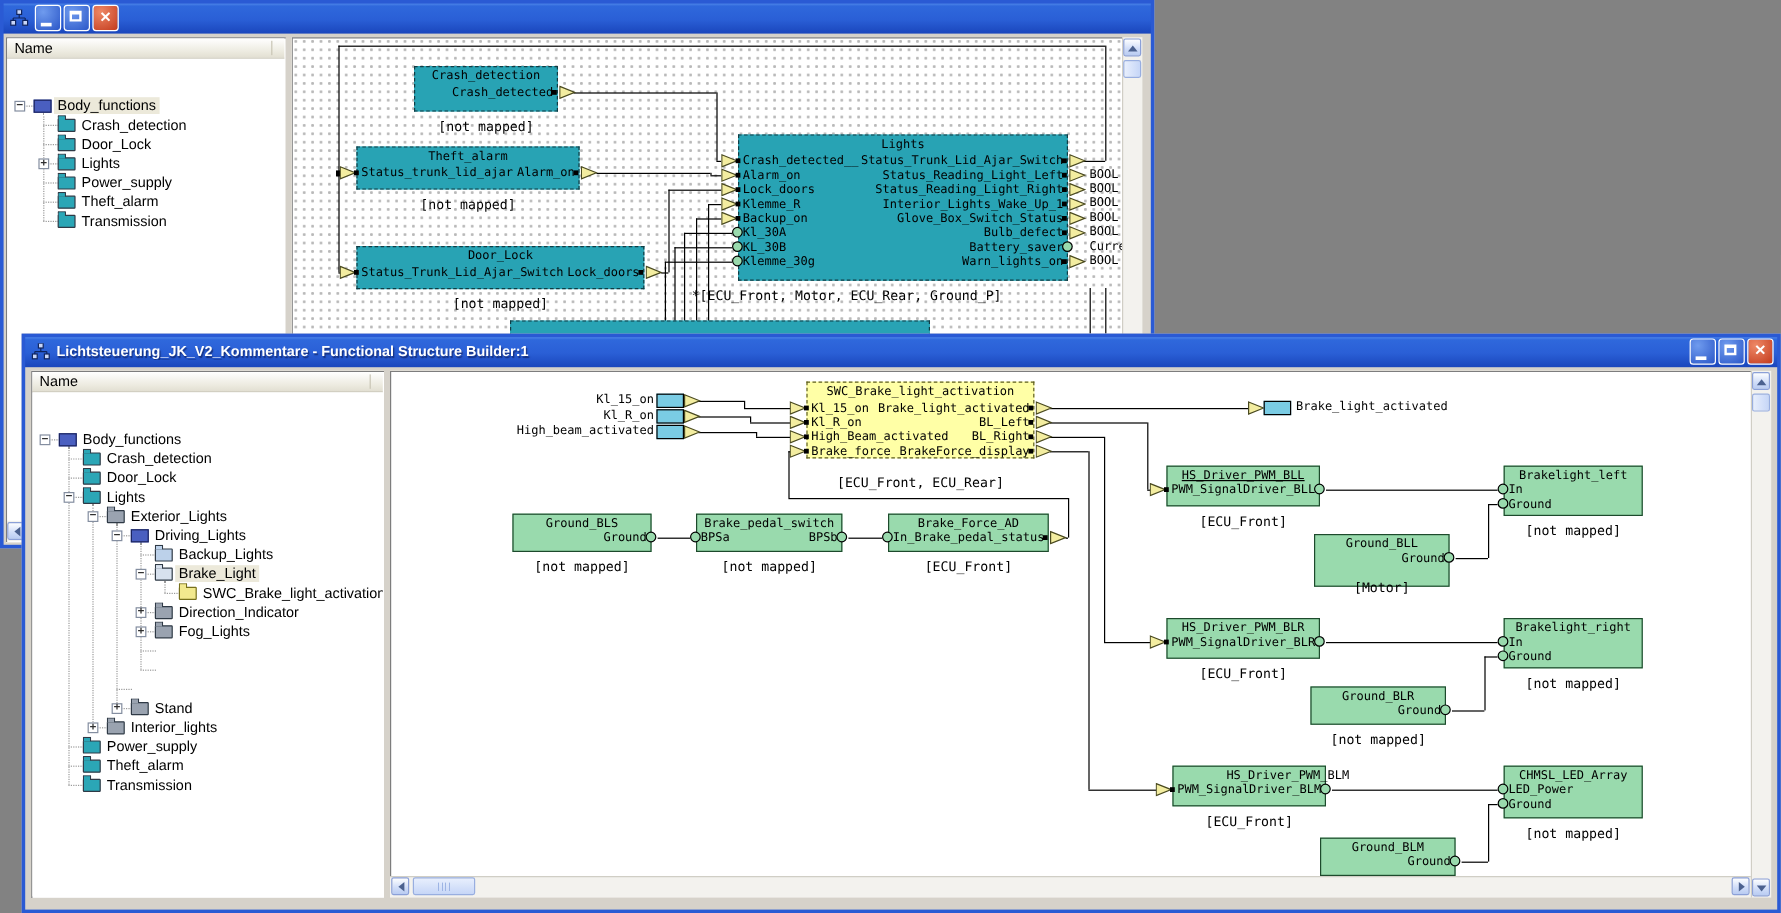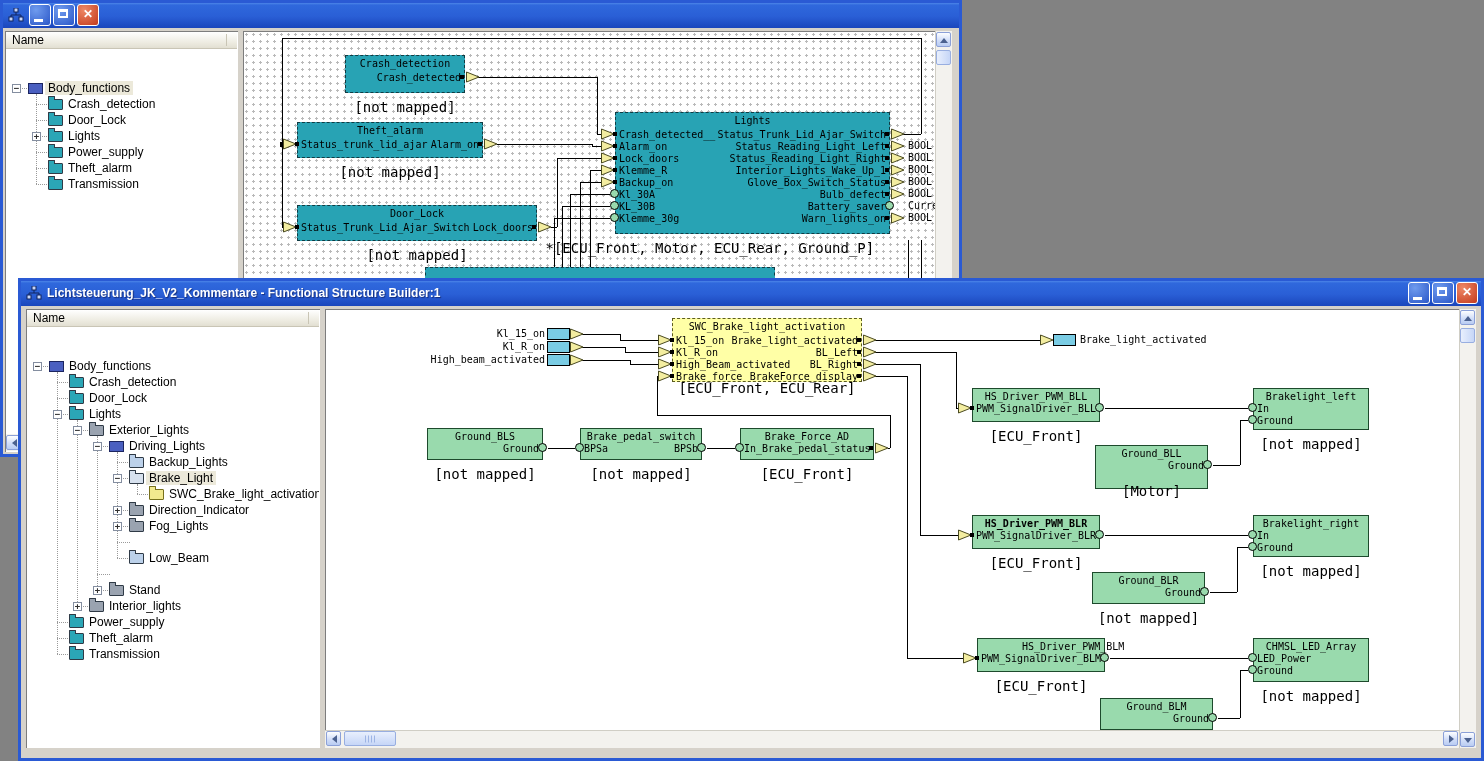--- a/index.html
+++ b/index.html
@@ -49,21 +49,21 @@
   .diagram{position:absolute;background:#fff;overflow:hidden;box-shadow:inset 1px 1px 0 #7d7d7d;z-index:5;
     font-family:"DejaVu Sans Mono",monospace;}
   .diagram.dots{background-image:radial-gradient(#b9b9b9 1px,transparent 1.35px);background-size:7px 7px;}
   .block{position:absolute;box-sizing:border-box;font-size:10px;color:#000;z-index:6;}
   .block.teal{background:#28a3b4;border:1px dashed #103c44;}
   .block.yellow{background:#ffffa6;border:1px dashed #5c5c20;}
   .block.green{background:#99daad;border:1px solid #1d4a2c;}
   .bt{position:absolute;left:0;right:0;text-align:center;white-space:nowrap;}
   .pl{position:absolute;left:3px;white-space:nowrap;}
   .pr{position:absolute;right:3px;white-space:nowrap;}
-  .cap{position:absolute;width:320px;text-align:center;font-size:14px;color:#000;white-space:nowrap;z-index:6;}
+  .cap{position:absolute;width:320px;text-align:center;font-size:11px;color:#000;white-space:nowrap;z-index:6;}
   .ptype{position:absolute;font-size:10px;color:#000;white-space:nowrap;z-index:6;}
   .wseg{position:absolute;background:#000;z-index:5;}
   .wdot{position:absolute;width:5px;height:5px;background:#000;z-index:7;}
   .psq{position:absolute;width:4px;height:4px;background:#000;z-index:8;}
   .ptri{position:absolute;width:14px;height:12px;z-index:7;}
   .pcirc{position:absolute;width:9px;height:9px;border-radius:50%;background:#99daad;border:1px solid #000;box-sizing:border-box;z-index:7;}
   .flagsq{position:absolute;width:23px;height:12px;background:#7accе4;background:#7acce4;border:1px solid #000;box-sizing:border-box;z-index:7;}
   .flaglab{position:absolute;font-size:10px;white-space:nowrap;z-index:7;}
   .vscroll,.hscroll{position:absolute;background:#f3f2ee;z-index:12;}
   .vscroll{box-shadow:inset 1px 0 0 #d0cec5;}
@@ -406,24 +406,20 @@
           <div class="tlabel" style="left: 119px; top: 1px;">Direction_Indicator</div>
         </div>
         <div class="stub" style="left: 90px; top: 199px; width: 13px;"></div>
         <div class="trow" style="top: 191px;">
           <div class="texp" style="left: 86px; top: 4px;">+</div>
           <div class="ticn fold f-gray" style="left: 102px; top: 3px;"></div>
           <div class="tlabel" style="left: 119px; top: 1px;">Fog_Lights</div>
         </div>
         <div class="stub" style="left: 90px; top: 215px; width: 13px;"></div>
         <div class="stub" style="left: 90px; top: 231px; width: 13px;"></div>
-        <div class="trow" style="top: 223px;">
-          <div class="ticn fold f-blue" style="left: 102px; top: 3px;"></div>
-          <div class="tlabel" style="left: 119px; top: 1px;">Low_Beam</div>
-        </div>
         <div class="stub" style="left: 70px; top: 247px; width: 13px;"></div>
         <div class="stub" style="left: 70px; top: 263px; width: 13px;"></div>
         <div class="trow" style="top: 255px;">
           <div class="texp" style="left: 66px; top: 4px;">+</div>
           <div class="ticn fold f-gray" style="left: 82px; top: 3px;"></div>
           <div class="tlabel" style="left: 99px; top: 1px;">Stand</div>
         </div>
         <div class="stub" style="left: 50px; top: 279px; width: 13px;"></div>
         <div class="trow" style="top: 271px;">
           <div class="texp" style="left: 46px; top: 4px;">+</div>
@@ -528,21 +524,21 @@
       </svg>
       <div class="psq" style="left: 532px; top: 41px;"></div>
       <svg class="ptri" viewBox="0 0 14 12" style="left: 538px; top: 49px;">
         <polygon points="0.5,1 13,6 0.5,11" fill="#f3eda0" stroke="#4a4a20"></polygon>
       </svg>
       <div class="psq" style="left: 532px; top: 53px;"></div>
       <svg class="ptri" viewBox="0 0 14 12" style="left: 538px; top: 61px;">
         <polygon points="0.5,1 13,6 0.5,11" fill="#f3eda0" stroke="#4a4a20"></polygon>
       </svg>
       <div class="psq" style="left: 532px; top: 65px;"></div>
-      <div class="cap" style="left: 282px; top: 71px;">[ECU_Front, ECU_Rear]</div>
+      <div class="cap" style="left: 282px; top: 87px;">[ECU_Front, ECU_Rear]</div>
       <div class="block green" style="left: 102px; top: 119px; width: 116px; height: 32px;">
         <div class="bt" style="top: 2px;">Ground_BLS</div>
         <div class="pr" style="top: 14px;">Ground</div>
       </div>
       <div class="pcirc" style="left: 213px; top: 134px;"></div>
       <div class="cap" style="left: 0px; top: 157px;">[not mapped]</div>
       <div class="block green" style="left: 255px; top: 119px; width: 122px; height: 32px;">
         <div class="bt" style="top: 2px;">Brake_pedal_switch</div>
         <div class="pl" style="top: 14px;">BPSa</div>
         <div class="pr" style="top: 14px;">BPSb</div>
@@ -554,21 +550,21 @@
         <div class="bt" style="top: 2px;">Brake_Force_AD</div>
         <div class="pl" style="top: 14px;">In_Brake_pedal_status</div>
       </div>
       <div class="pcirc" style="left: 410px; top: 134px;"></div>
       <svg class="ptri" viewBox="0 0 14 12" style="left: 550px; top: 133px;">
         <polygon points="0.5,1 13,6 0.5,11" fill="#f3eda0" stroke="#4a4a20"></polygon>
       </svg>
       <div class="psq" style="left: 544px; top: 137px;"></div>
       <div class="cap" style="left: 322px; top: 157px;">[ECU_Front]</div>
       <div class="block green" style="left: 647px; top: 79px; width: 128px; height: 34px;">
-        <div class="bt" style="top: 2px;">HS_Driver_PWM_BLL</div>
+        <div class="bt" style="top: 2px; text-decoration: underline;">HS_Driver_PWM_BLL</div>
         <div class="pl" style="top: 14px;">PWM_Signal</div>
         <div class="pr" style="top: 14px;">Driver_BLL</div>
       </div>
       <svg class="ptri" viewBox="0 0 14 12" style="left: 633px; top: 93px;">
         <polygon points="0.5,1 13,6 0.5,11" fill="#f3eda0" stroke="#4a4a20"></polygon>
       </svg>
       <div class="psq" style="left: 645px; top: 97px;"></div>
       <div class="pcirc" style="left: 770px; top: 94px;"></div>
       <div class="cap" style="left: 551px; top: 119px;">[ECU_Front]</div>
       <div class="block green" style="left: 928px; top: 79px; width: 116px; height: 42px;">
@@ -579,21 +575,21 @@
       <div class="pcirc" style="left: 923px; top: 94px;"></div>
       <div class="pcirc" style="left: 923px; top: 106px;"></div>
       <div class="cap" style="left: 826px; top: 127px;">[not mapped]</div>
       <div class="block green" style="left: 770px; top: 136px; width: 113px; height: 44px;">
         <div class="bt" style="top: 2px;">Ground_BLL</div>
         <div class="pr" style="top: 14px;">Ground</div>
       </div>
       <div class="pcirc" style="left: 878px; top: 151px;"></div>
       <div class="cap" style="left: 666.5px; top: 174px;">[Motor]</div>
       <div class="block green" style="left: 647px; top: 206px; width: 128px; height: 34px;">
-        <div class="bt" style="top: 2px; font-weight: bold;">HS_Driver_PWM_BLR</div>
+        <div class="bt" style="top: 2px;">HS_Driver_PWM_BLR</div>
         <div class="pl" style="top: 14px;">PWM_Signal</div>
         <div class="pr" style="top: 14px;">Driver_BLR</div>
       </div>
       <svg class="ptri" viewBox="0 0 14 12" style="left: 633px; top: 220px;">
         <polygon points="0.5,1 13,6 0.5,11" fill="#f3eda0" stroke="#4a4a20"></polygon>
       </svg>
       <div class="psq" style="left: 645px; top: 224px;"></div>
       <div class="pcirc" style="left: 770px; top: 221px;"></div>
       <div class="cap" style="left: 551px; top: 246px;">[ECU_Front]</div>
       <div class="block green" style="left: 928px; top: 206px; width: 116px; height: 42px;">

